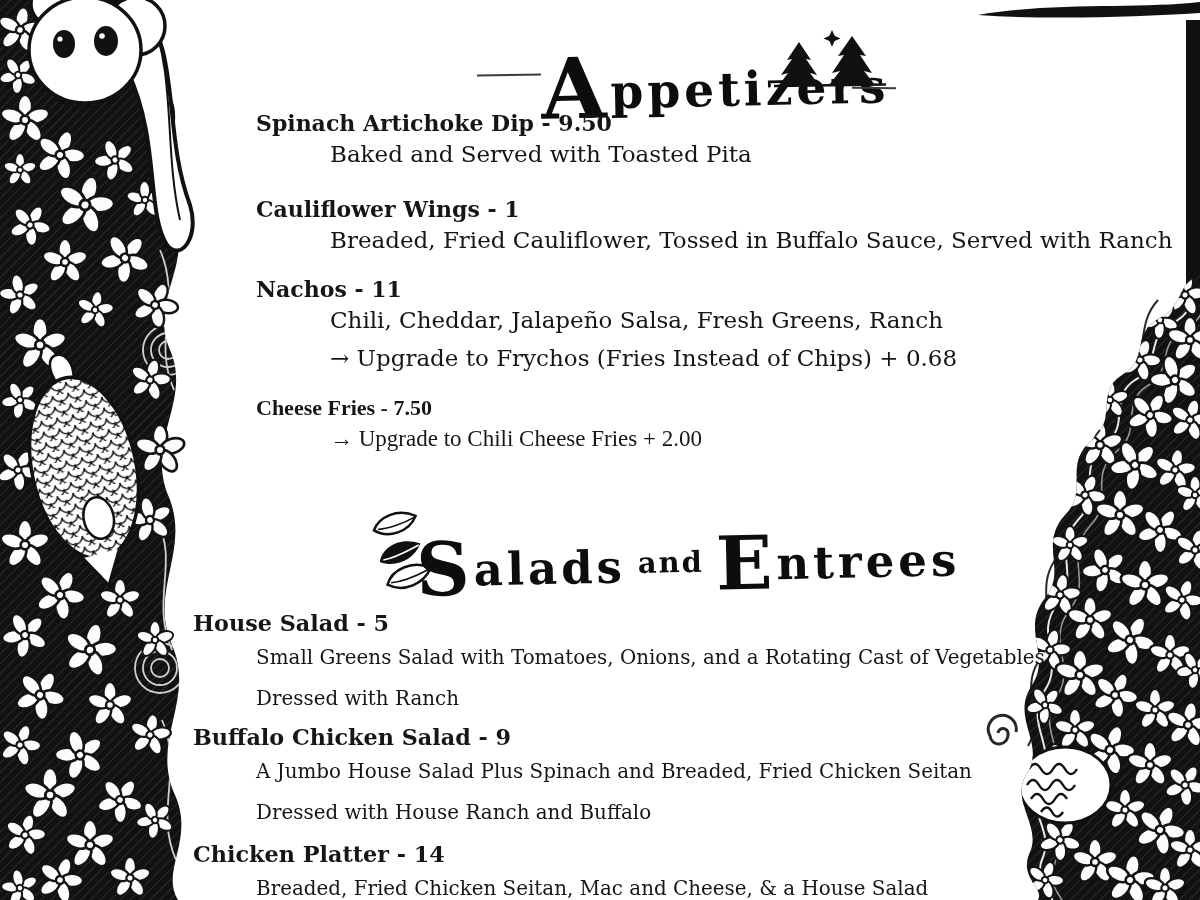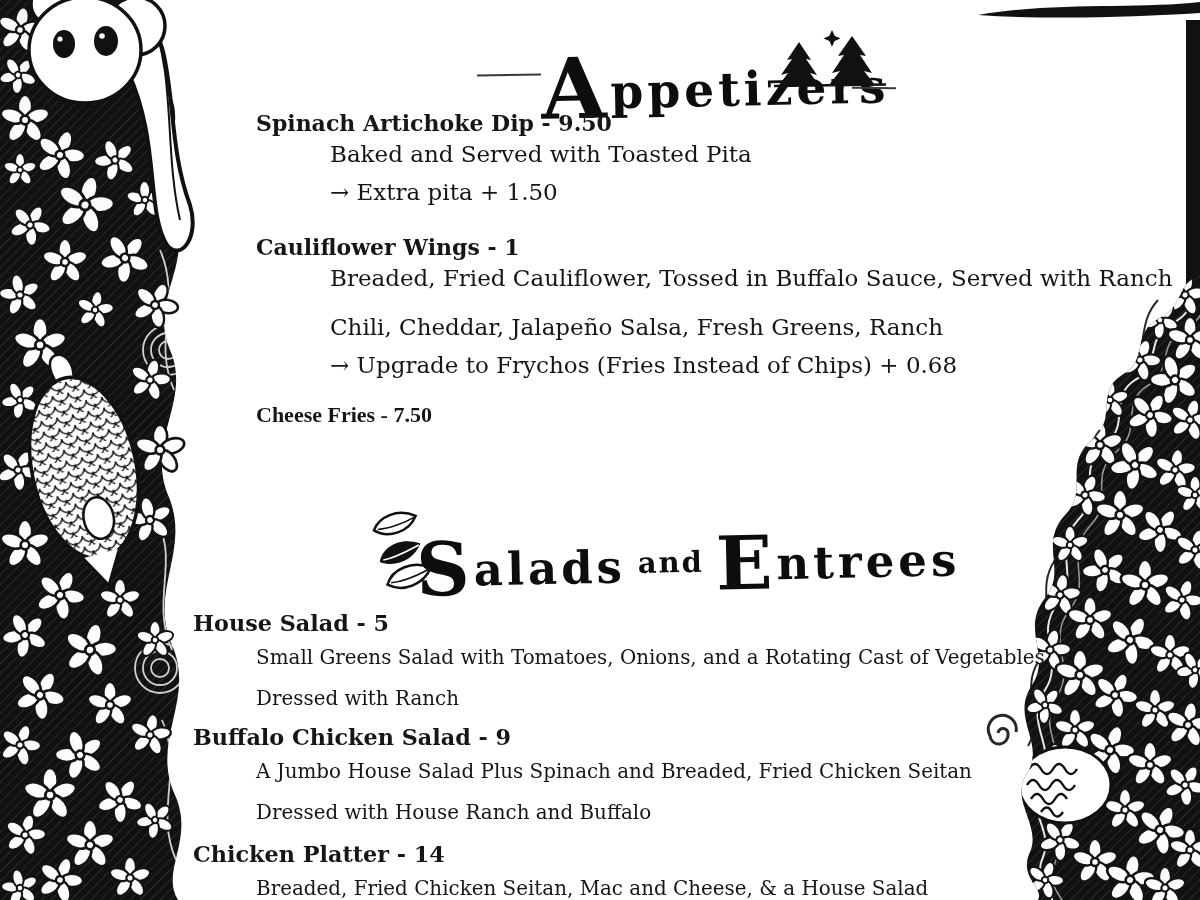--- a/index.html
+++ b/index.html
@@ -248,32 +248,33 @@
     <path d="M27,14 L15,32 L20,31 L9,47 L16,45 L7,57 L47,57 L38,45 L45,47 L34,31 L39,32 Z" fill="#111"></path>
     <path d="M80,8 L66,28 L72,27 L60,45 L68,43 L57,57 L103,57 L92,43 L100,45 L88,27 L94,28 Z" fill="#111"></path>
     <path d="M2,58 L114,56.5" stroke="#111" stroke-width="2.5"></path>
   </svg>
   <span class="rule rule-right"></span>
 
   <section class="sec-app">
     <div class="mi">
       <h3 class="mi-title">Spinach Artichoke Dip - 9.50</h3>
       <p class="mi-line">Baked and Served with Toasted Pita</p>
-      <p class="mi-line">→ Extra pita + 1.50</p>
     </div>
     <div class="mi">
       <h3 class="mi-title">Cauliflower Wings - 1</h3>
       <p class="mi-line">Breaded, Fried Cauliflower, Tossed in Buffalo Sauce, Served with Ranch</p>
     </div>
     <div class="mi">
+      <h3 class="mi-title">Nachos - 11</h3>
       <p class="mi-line">Chili, Cheddar, Jalapeño Salsa, Fresh Greens, Ranch</p>
       <p class="mi-line">→ Upgrade to Frychos (Fries Instead of Chips) + 0.68</p>
     </div>
     <div class="mi">
       <h3 class="mi-title">Cheese Fries - 7.50</h3>
+      <p class="mi-line">→ Upgrade to Chili Cheese Fries + 2.00</p>
     </div>
   </section>
 
   <svg class="leaves-icon" width="54" height="92" viewBox="0 0 54 92">
     <path d="M48,14 C32,2 12,6 4,18 C16,30 38,28 48,14 Z" fill="#fff" stroke="#111" stroke-width="2.5"></path>
     <path d="M8,18 C20,20 36,18 46,15" fill="none" stroke="#111" stroke-width="1.6"></path>
     <path d="M46,42 C28,30 8,36 2,50 C16,60 36,56 46,42 Z" fill="#111"></path>
     <path d="M6,49 C18,50 32,46 44,43" fill="none" stroke="#fff" stroke-width="1.6"></path>
     <path d="M50,68 C34,56 12,60 4,74 C18,86 40,82 50,68 Z" fill="#fff" stroke="#111" stroke-width="2.5"></path>
     <path d="M8,73 C20,75 36,72 48,69" fill="none" stroke="#111" stroke-width="1.6"></path>

